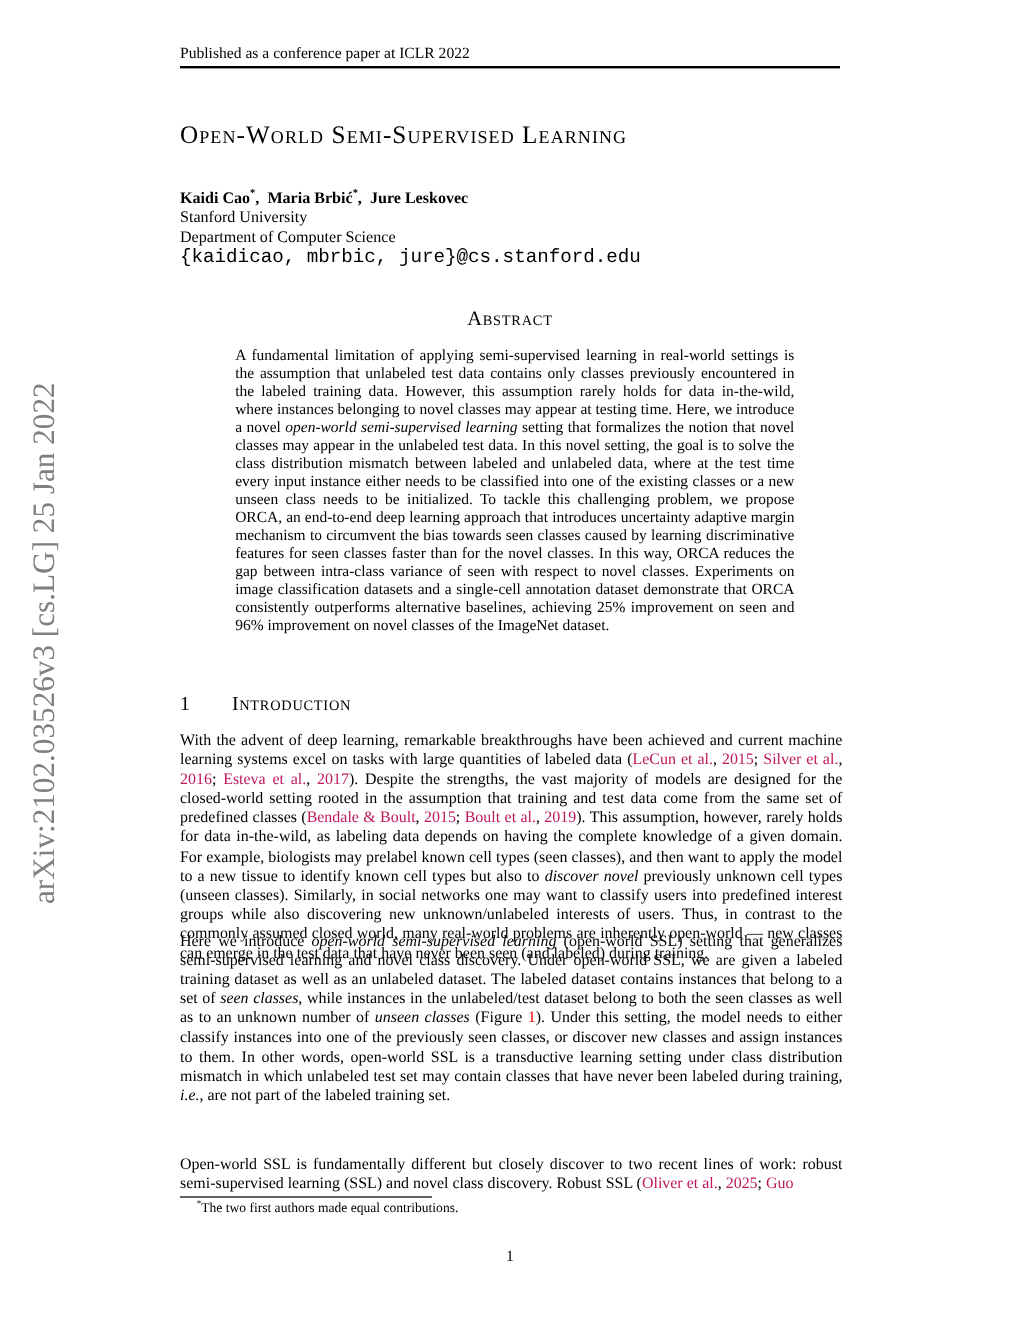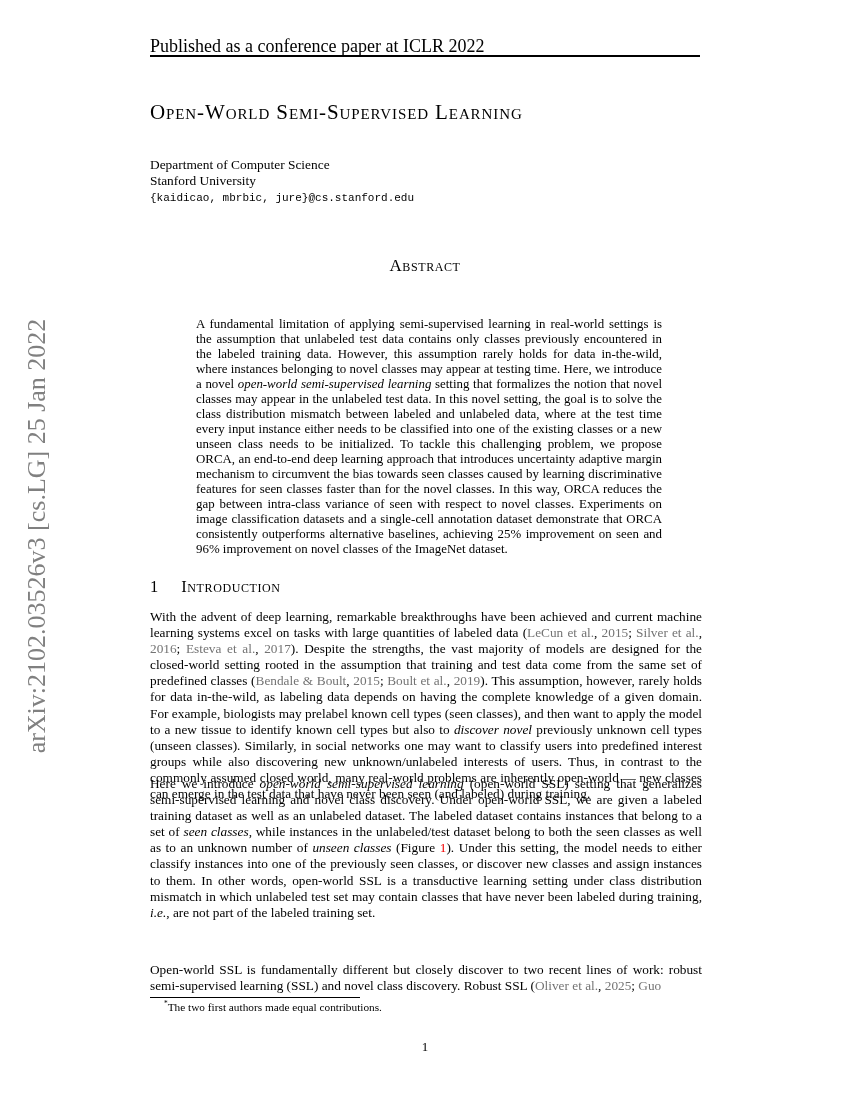--- a/index.html
+++ b/index.html
@@ -6,50 +6,49 @@
   body {
     width: 850px; height: 1100px;
     background: #ffffff;
     position: relative;
     font-family: "Liberation Serif", serif;
     color: #000;
     overflow: hidden;
   }
   .abs { position: absolute; }
 
-  .header-text { top: 36px; left: 150px; width: 550px; font-size: 18px; }
+  .header-text { top: 36px; left: 150px; width: 550px; font-size: 13px; }
   .header-rule { top: 55px; left: 150px; width: 550px; height: 2px; background: #000; }
 
   .paper-title {
     top: 100px; left: 150px; width: 640px;
     font-variant: small-caps;
     font-size: 21px; font-weight: normal;
     letter-spacing: 0.9px;
     margin: 0;
   }
 
   .authors { top: 157px; left: 150px; width: 550px; font-size: 13.4px; line-height: 16.3px; }
   .author-names { font-weight: bold; }
-  .author-email { font-family: "Liberation Mono", monospace; font-size: 11px; }
+  .author-email { font-family: "Liberation Mono", monospace; font-size: 16px; }
 
   .abstract-heading {
     top: 256px; left: 150px; width: 550px;
     text-align: center;
     font-variant: small-caps;
     font-size: 17px; letter-spacing: 0.6px;
   }
   .abstract-body {
     top: 289px; left: 196px; width: 466px;
     font-size: 12.9px; line-height: 15px;
     text-align: justify;
-    margin-top: 28px;
   }
 
   .section-heading { top: 577px; left: 150px; width: 550px; font-size: 16.5px; }
-  .section-title { font-variant: small-caps; letter-spacing: 0.6px; margin-left: 23px; }
+  .section-title { font-variant: small-caps; letter-spacing: 0.6px; margin-left: 35px; }
 
   .para {
     left: 150px; width: 552px;
     font-size: 13.3px; line-height: 16.1px;
     text-align: justify;
   }
   .para1 { top: 609px; }
   .para2 { top: 776px; }
   .para3 { top: 962px; max-height: 33px; overflow: hidden; }
 
@@ -64,37 +63,38 @@
     transform: rotate(-90deg) translate(-50%, -50%);
     transform-origin: 0 0;
     white-space: nowrap;
     color: #808080;
     font-size: 26px;
     font-family: "Liberation Serif", serif;
   }
 
   
   .i { font-style: italic; }
-  .cite { color: #737373; }
+  .cite { color: #be185d; }
   .ref { color: #f20000; }
   .sup { vertical-align: super; font-size: 65%; line-height: 0; }
 </style>
 </head>
 <body>
 
 <div>
 
   <div class="abs header-text">Published as a conference paper at ICLR 2022</div>
   <div class="abs header-rule"></div>
 
   <h1 class="abs paper-title">Open-World Semi-Supervised Learning</h1>
 
   <div class="abs authors">
+    <div class="author-names"><span>Kaidi Cao</span><span class="sup">*</span><span>, Maria Brbić</span><span class="sup">*</span><span>, Jure Leskovec</span></div>
+    <div>Stanford University</div>
     <div>Department of Computer Science</div>
-    <div>Stanford University</div>
     <div class="author-email">{kaidicao, mbrbic, jure}@cs.stanford.edu</div>
   </div>
 
   <div class="abs abstract-heading">Abstract</div>
   <div class="abs abstract-body"><span>A fundamental limitation of applying semi-supervised learning in real-world settings is the assumption that unlabeled test data contains only classes previously encountered in the labeled training data. However, this assumption rarely holds for data in-the-wild, where instances belonging to novel classes may appear at testing time. Here, we introduce a novel </span><span class="i">open-world semi-supervised learning</span><span> setting that formalizes the notion that novel classes may appear in the unlabeled test data. In this novel setting, the goal is to solve the class distribution mismatch between labeled and unlabeled data, where at the test time every input instance either needs to be classified into one of the existing classes or a new unseen class needs to be initialized. To tackle this challenging problem, we propose ORCA, an end-to-end deep learning approach that introduces uncertainty adaptive margin mechanism to circumvent the bias towards seen classes caused by learning discriminative features for seen classes faster than for the novel classes. In this way, ORCA reduces the gap between intra-class variance of seen with respect to novel classes. Experiments on image classification datasets and a single-cell annotation dataset demonstrate that ORCA consistently outperforms alternative baselines, achieving 25% improvement on seen and 96% improvement on novel classes of the ImageNet dataset.</span></div>
 
   <div class="abs section-heading">
     <span>1</span><span class="section-title">Introduction</span>
   </div>
 

